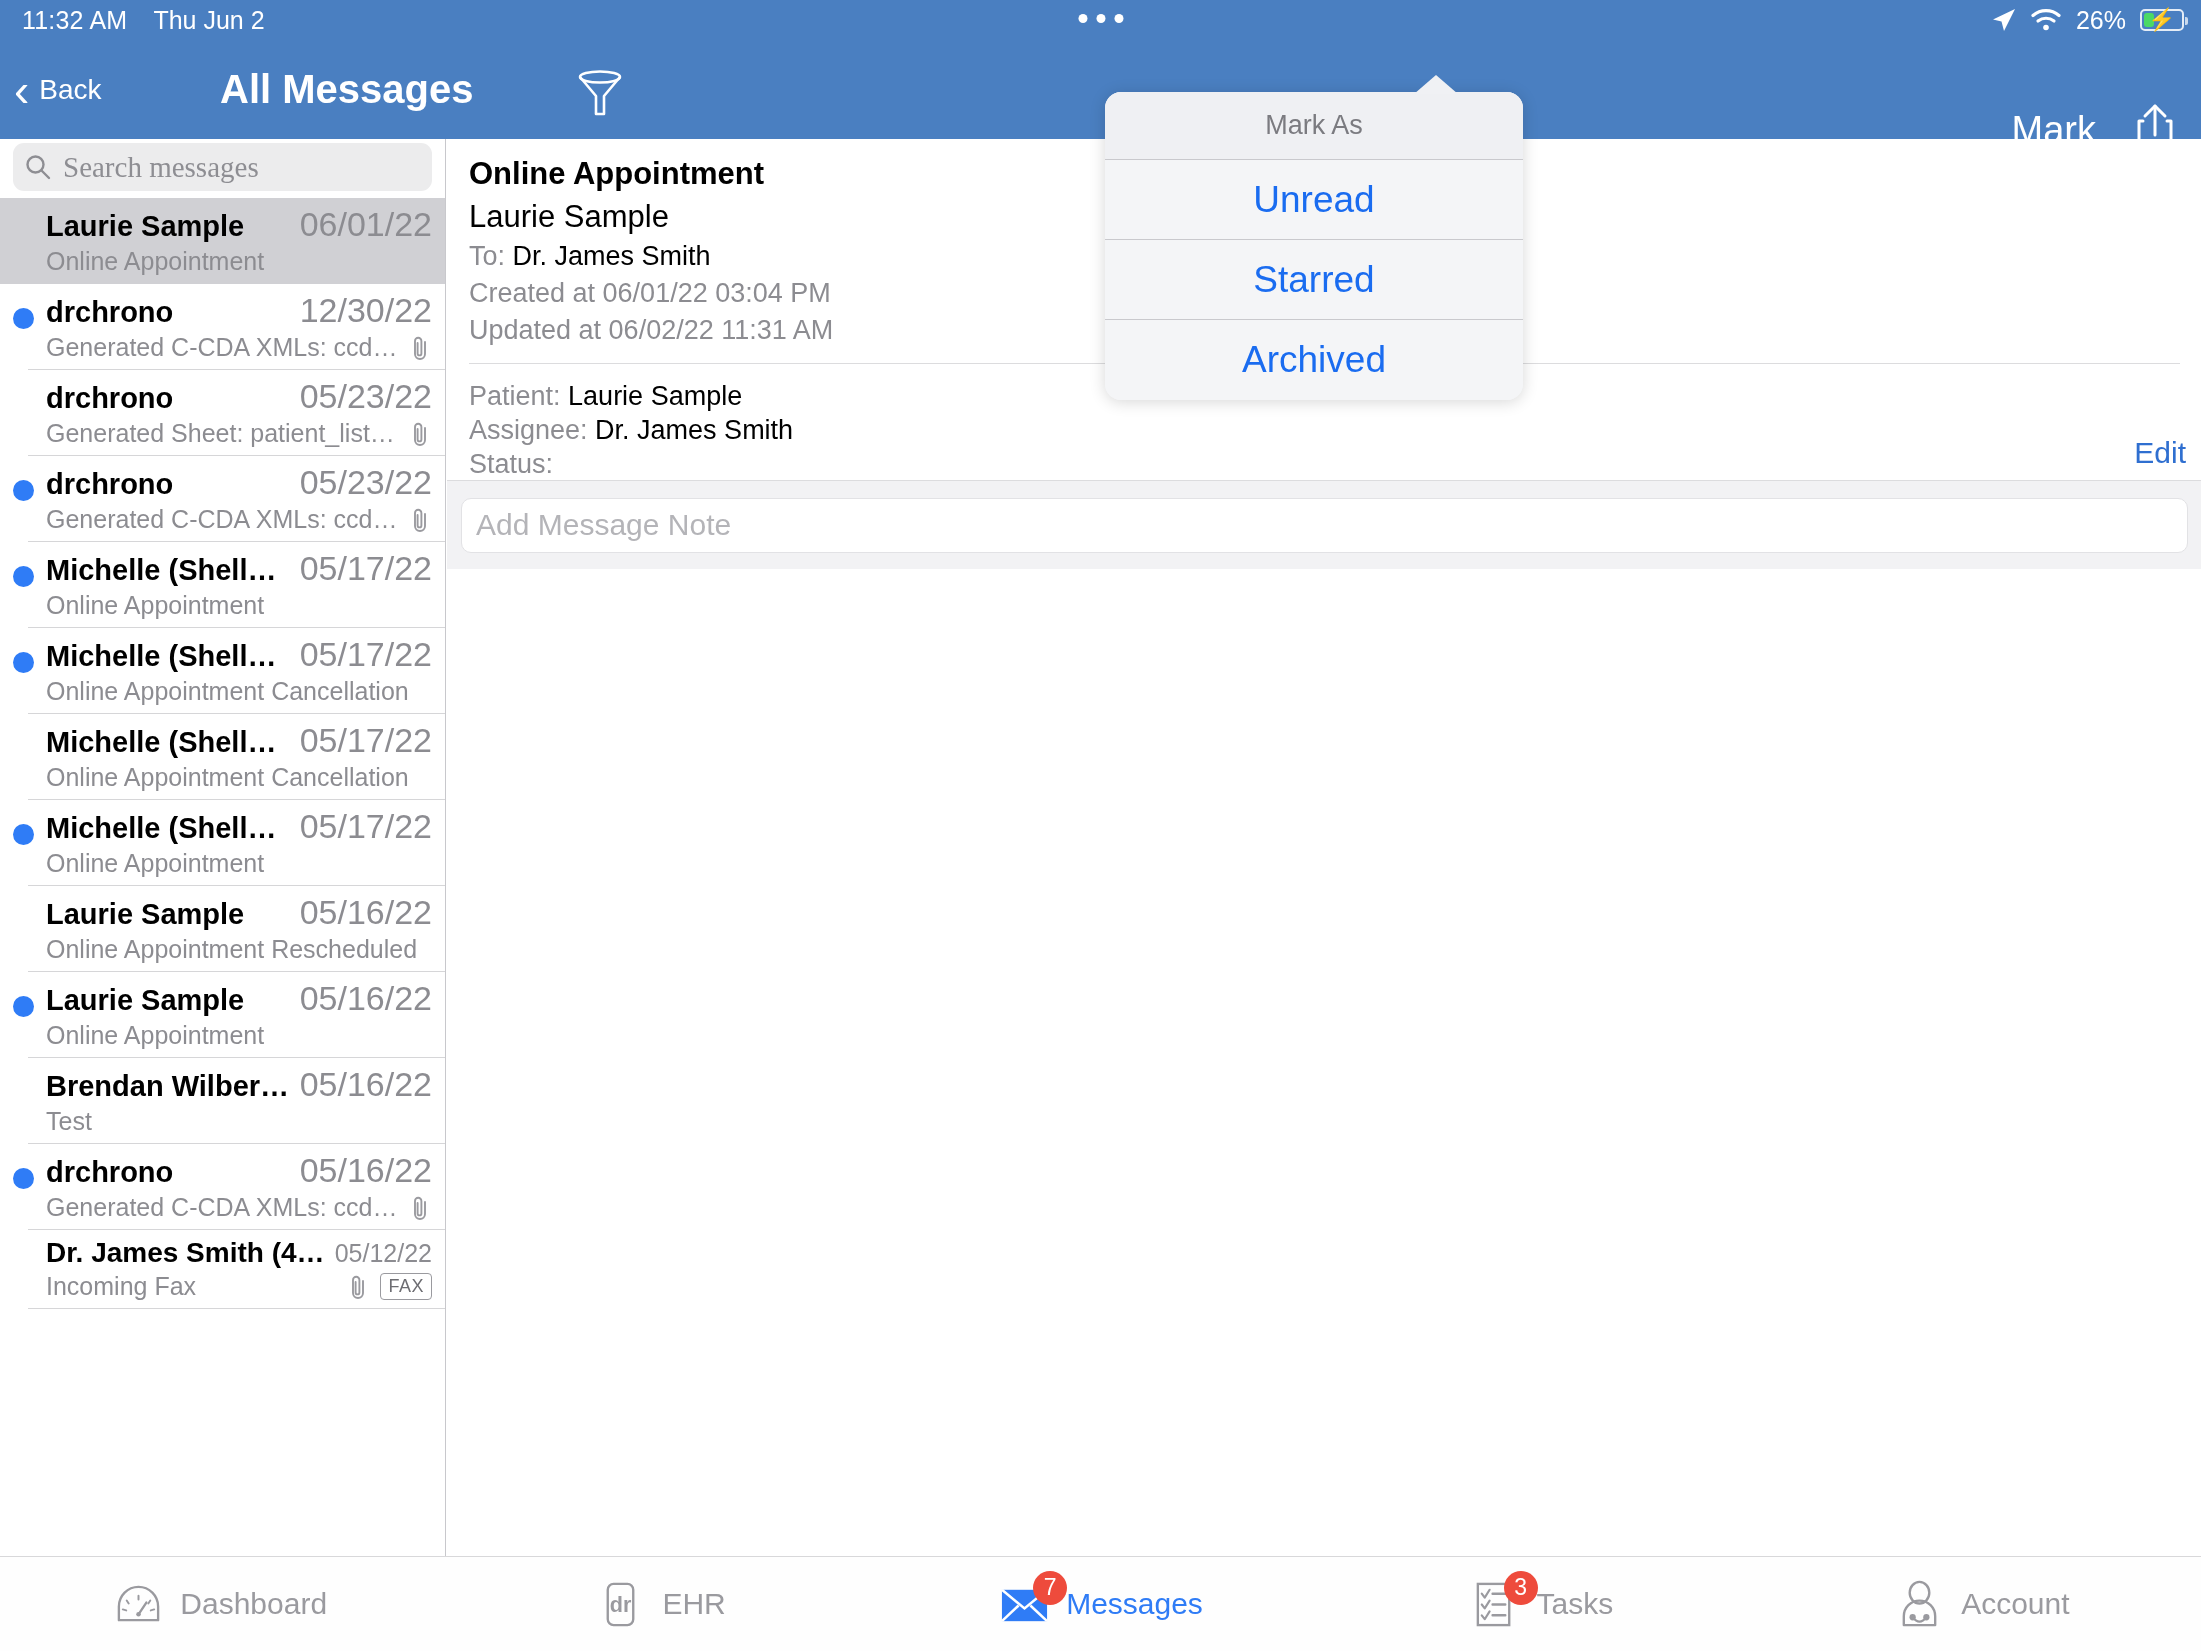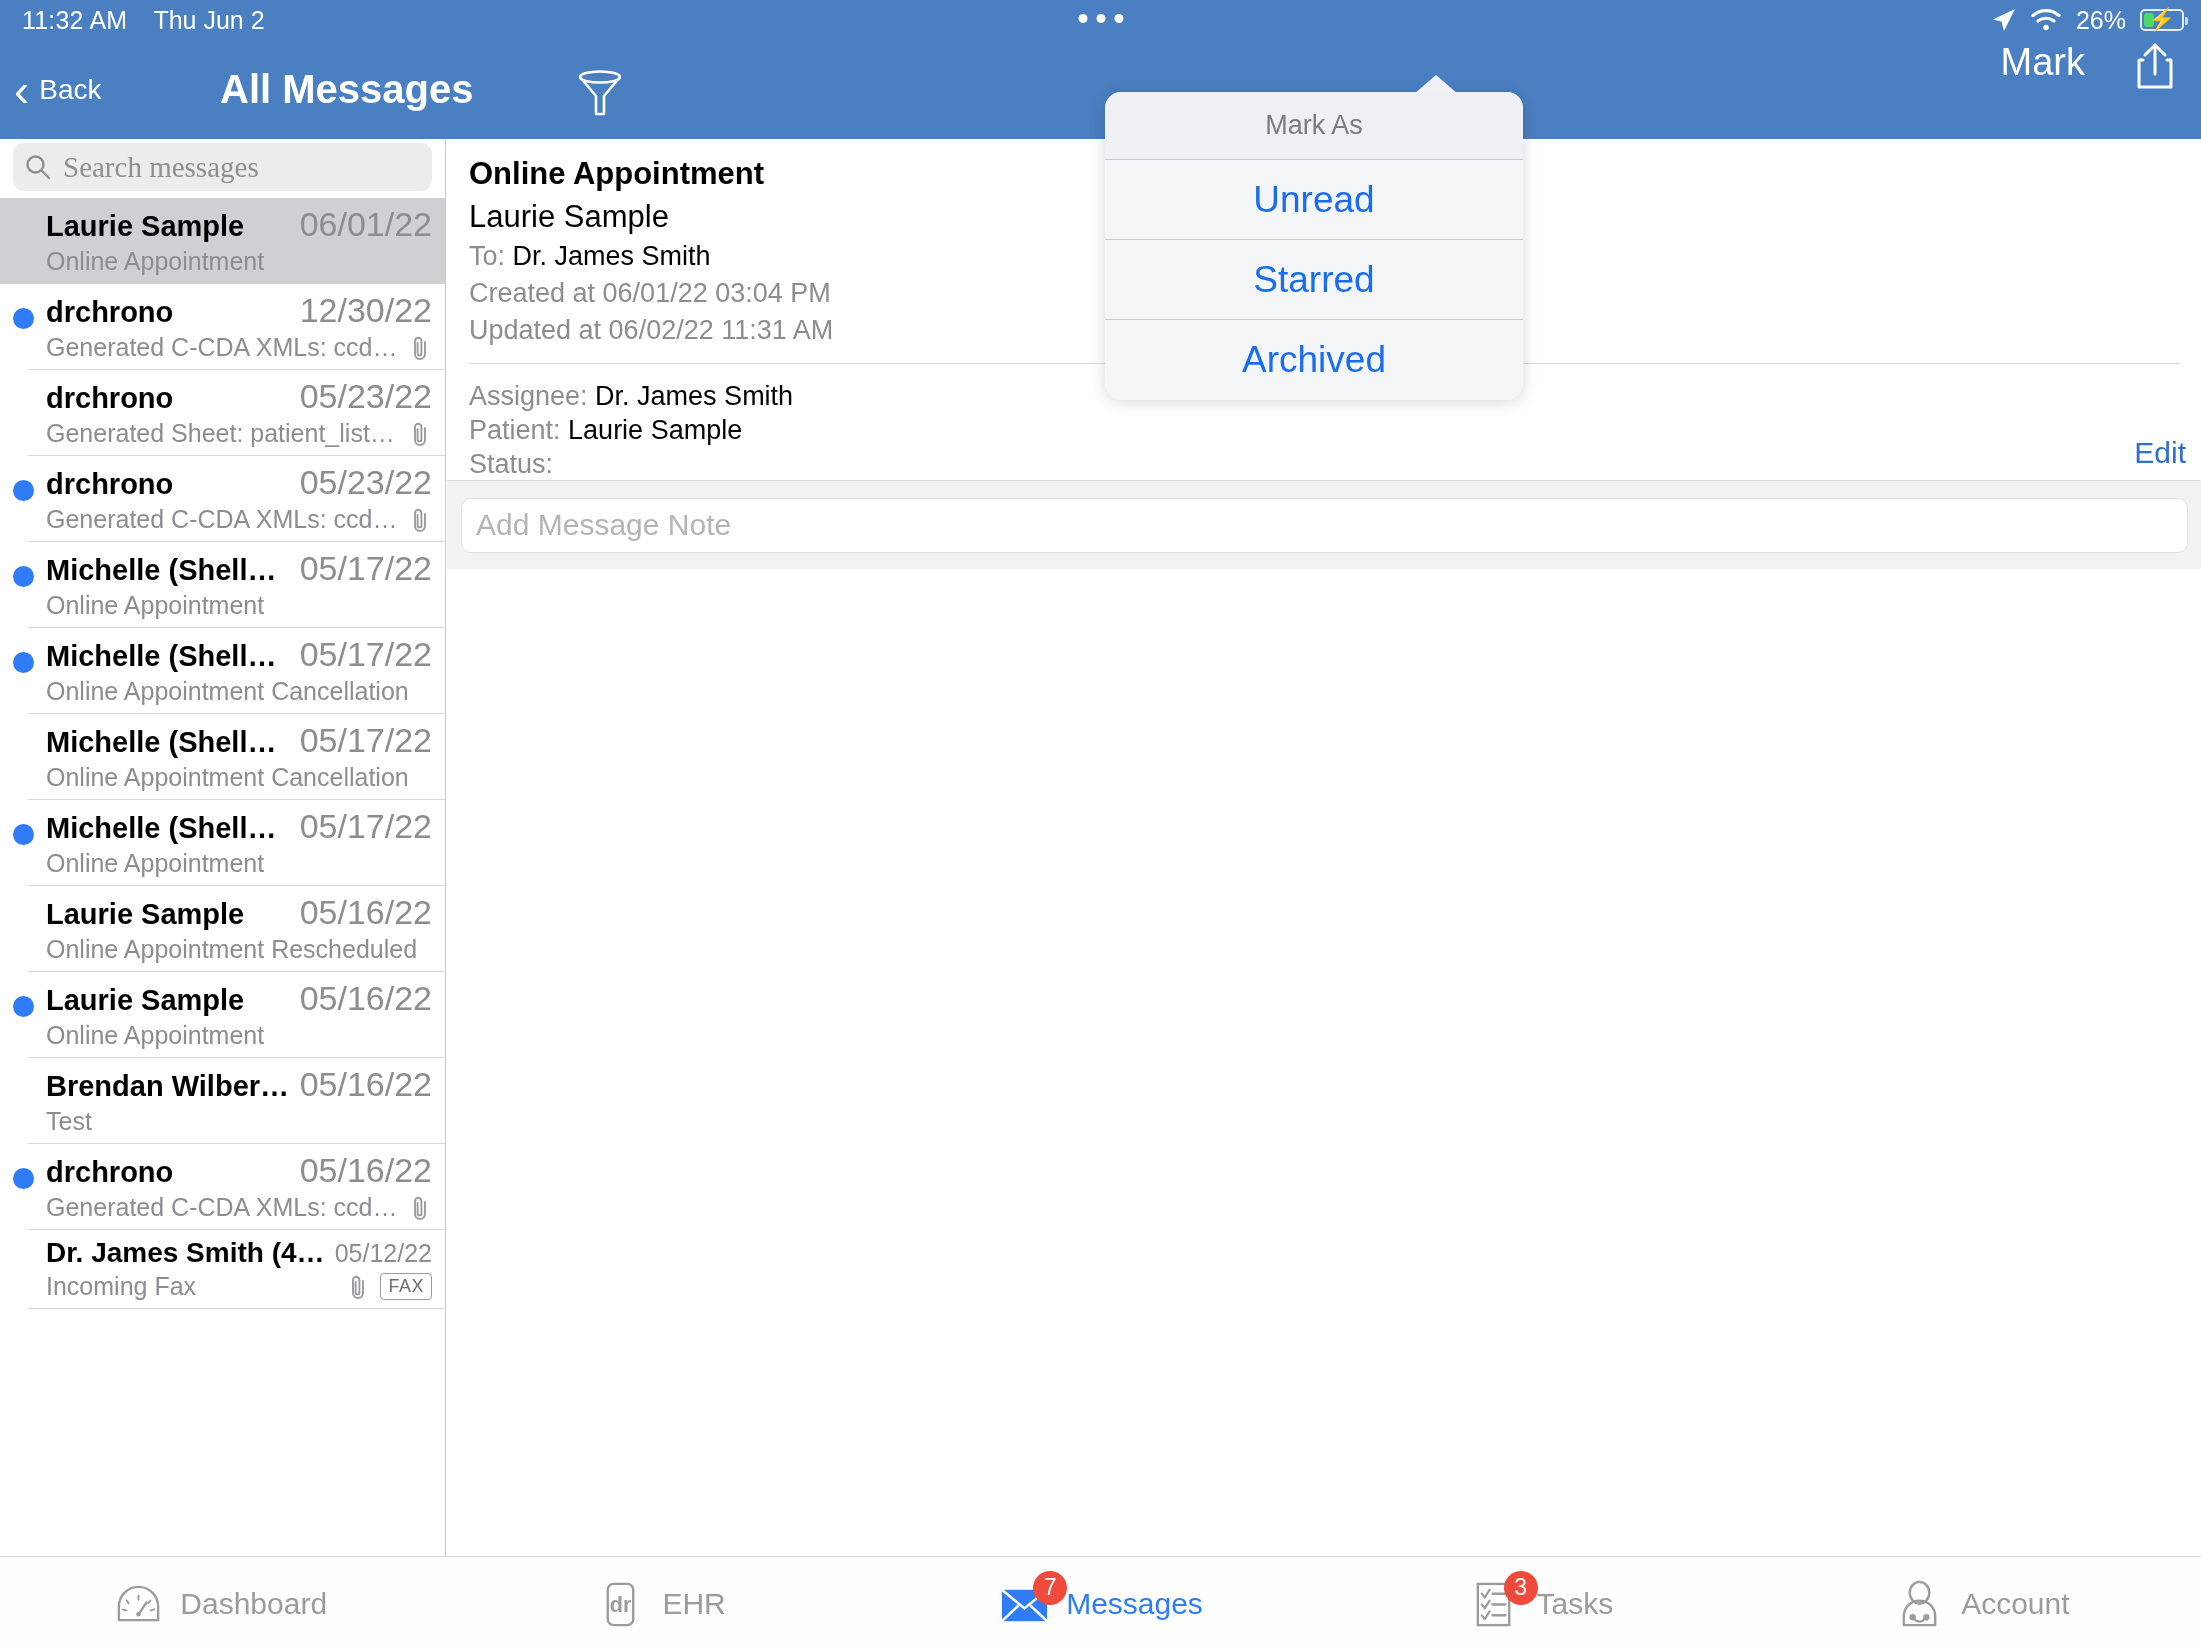--- a/index.html
+++ b/index.html
@@ -61,22 +61,22 @@
   .nav-back{ font-size:28px; }
   .nav-title{
     position:absolute; left:220px; top:0; height:99px;
     display:flex; align-items:center;
     color:#fff; font-size:40px; font-weight:700;
   }
   .funnel{
     position:absolute; left:576px; top:30px; width:48px; height:46px; cursor:pointer;
   }
   .nav-right{
-    position:absolute; right:24px; top:1px; height:99px;
-    display:flex; align-items:flex-start; gap:47px;
+    position:absolute; right:24px; top:13px; height:99px;
+    display:flex; align-items:flex-end; gap:36px;
   }
   .nav-mark{ color:#fff; font-size:38px; cursor:pointer; }
   .share-ico{ width:46px; height:50px; cursor:pointer; }
 
   
   .listpane{
     position:absolute; left:0; top:139px; width:446px; height:1418px;
     background:#fff; border-right:1px solid #c8c8cc;
     overflow:hidden;
   }
@@ -458,26 +458,26 @@
       <div class="d-kv">
         <span>To:</span>
         <b>Dr. James Smith</b>
       </div>
       <div class="d-kv">Created at 06/01/22 03:04 PM</div>
       <div class="d-kv">Updated at 06/02/22 11:31 AM</div>
     </div>
     <div class="d-rule"></div>
     <div class="d-body">
       <div class="d-kv">
+        <span>Patient:</span>
+        <b>Laurie Sample</b>
+      </div>
+      <div class="d-kv">
         <span>Assignee:</span>
         <b>Dr. James Smith</b>
-      </div>
-      <div class="d-kv">
-        <span>Patient:</span>
-        <b>Laurie Sample</b>
       </div>
       <div class="d-kv">
         <span>Status:</span>
         <b></b>
       </div>
     </div>
     <div class="edit-peek">Edit</div>
     <div class="notewrap">
       <div class="noteinput">
         <input type="text" placeholder="Add Message Note" style="">

